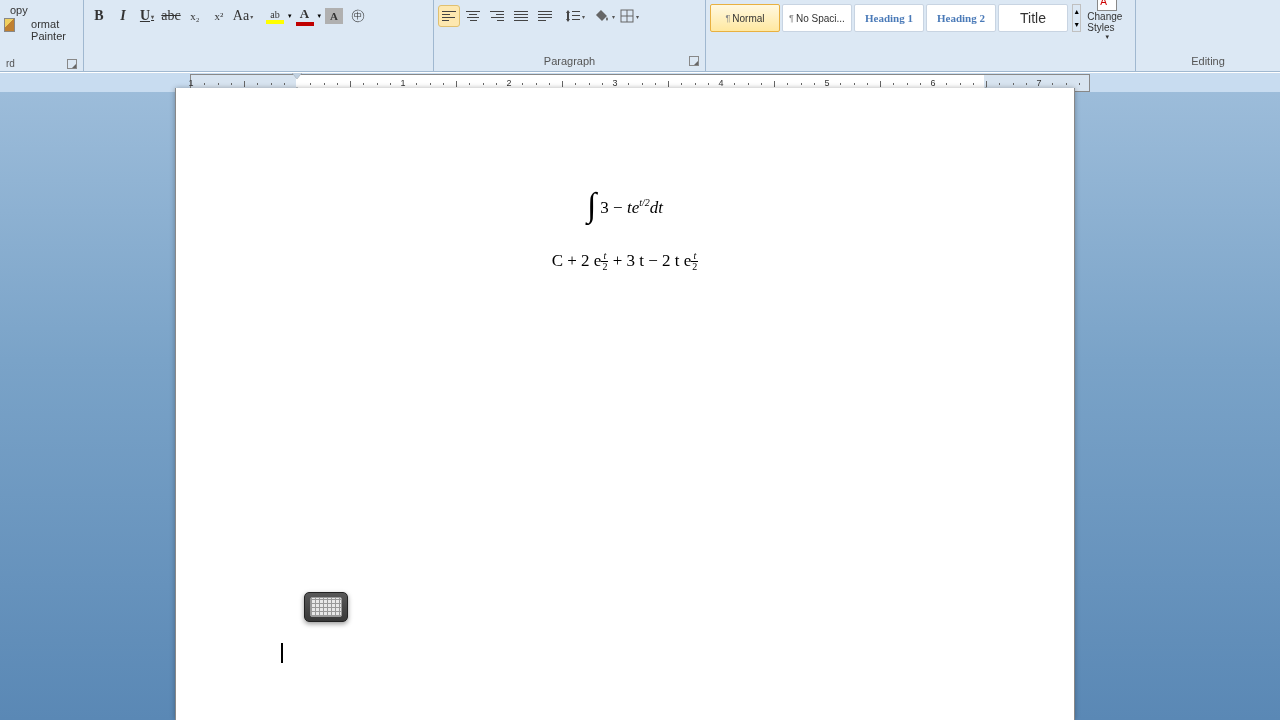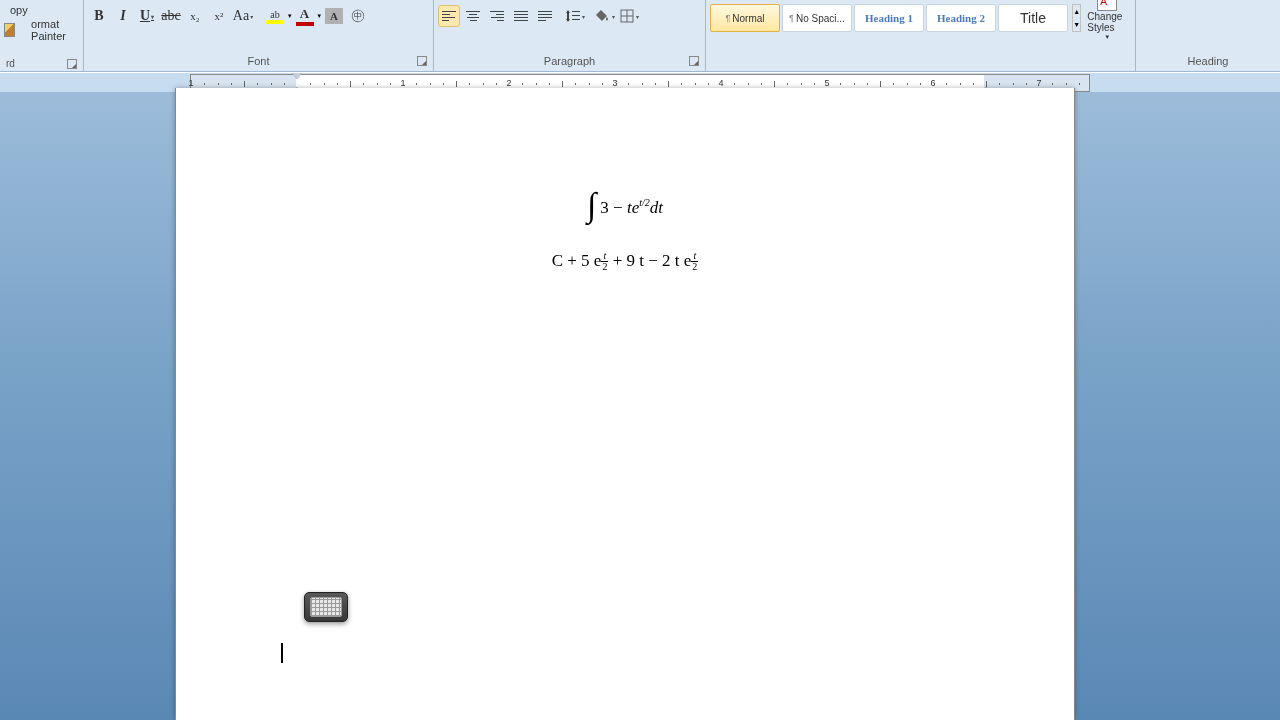--- a/index.html
+++ b/index.html
@@ -22,21 +22,21 @@
     .ribbon-left {
       width: 84px;
       border-right: 1px solid #a0b8d0;
       display: flex; flex-direction: column;
       padding: 2px;
       font-size: 11px;
       color: #333;
     }
     .ribbon-left .copy { margin: 2px 0 0 8px; }
     .ribbon-left .painter {
-      display: flex; align-items: center; gap: 16px;
+      display: flex; align-items: flex-start; gap: 16px;
       padding: 2px 0 0 2px;
     }
     .brush-icon {
       width: 14px; height: 14px; display: inline-block;
       background: linear-gradient(135deg, #f0d060 40%, #c08030 40%);
       border: 1px solid #888;
     }
     .group-footer {
       display: flex; justify-content: space-between; align-items: center;
       font-size: 10px; color: #555;
@@ -352,24 +352,20 @@
       <div class="tbtn" style="flex-direction:column;gap:0;">
         <span style="font-size:13px;font-weight:bold;">A</span>
         <span class="fontcolor-swatch"></span>
       </div>
       <span class="drop" style="font-size:7px;">▾</span>
       <div class="tbtn">
         <span class="char-shading">A</span>
       </div>
       <div class="tbtn">㊥</div>
     </div>
-    <div class="group-label">
-      <span>Font</span>
-      <span class="dialog-launcher"></span>
-    </div>
   </div>
 
   <div class="ribbon-group para-group">
     <div class="toolbar-row">
       <div class="tbtn" style="background:#fde8b0;border-color:#e0c070;">
         <span class="align-icon">
             <span style="width:100%"></span>
             <span style="width:60%"></span>
             <span style="width:90%"></span>
             <span style="width:50%"></span>
@@ -462,21 +458,21 @@
       <div class="change-styles">
         <span class="change-styles-icon"></span>
         <span>Change Styles</span>
         <span class="drop" style="font-size:7px;">▾</span>
       </div>
     </div>
   </div>
 
   <div class="ribbon-group editing-group">
     <div class="group-label">
-      <span>Heading</span>
+      <span>Editing</span>
     </div>
   </div>
 </div>
 
 <div class="ruler-area">
   <div class="ruler">
     <div class="ruler-margin-left"></div>
     <div class="ruler-margin-right"></div>
     <span class="indent-top" style="left:106px;"></span>
     <span class="indent-bottom" style="left:106px;"></span>
@@ -555,24 +551,24 @@
 
 <div class="doc-container">
   <div class="doc-page">
     <div class="equation">
       <span class="integral">
         <span class="int-sign rm">∫</span>
         <span><span class="rm">3 − </span><span>te</span><span class="sup-txt">t/2</span><span>dt</span></span>
       </span>
     </div>
     <div class="equation">
-      <span class="rm" style="font-style:normal;">C + 5 e</span><span class="sup-frac">
+      <span class="rm" style="font-style:normal;">C + 2 e</span><span class="sup-frac">
           <span class="num">t</span>
           <span class="den rm">2</span>
-        </span><span class="rm" style="font-style:normal;"> + 9 t − 2 t e</span><span class="sup-frac">
+        </span><span class="rm" style="font-style:normal;"> + 3 t − 2 t e</span><span class="sup-frac">
           <span class="num">t</span>
           <span class="den rm">2</span>
         </span>
     </div>
   </div>
   <div class="cursor-line"></div>
 </div>
 
 <div class="osk-badge">
   <div class="kbd"></div>

